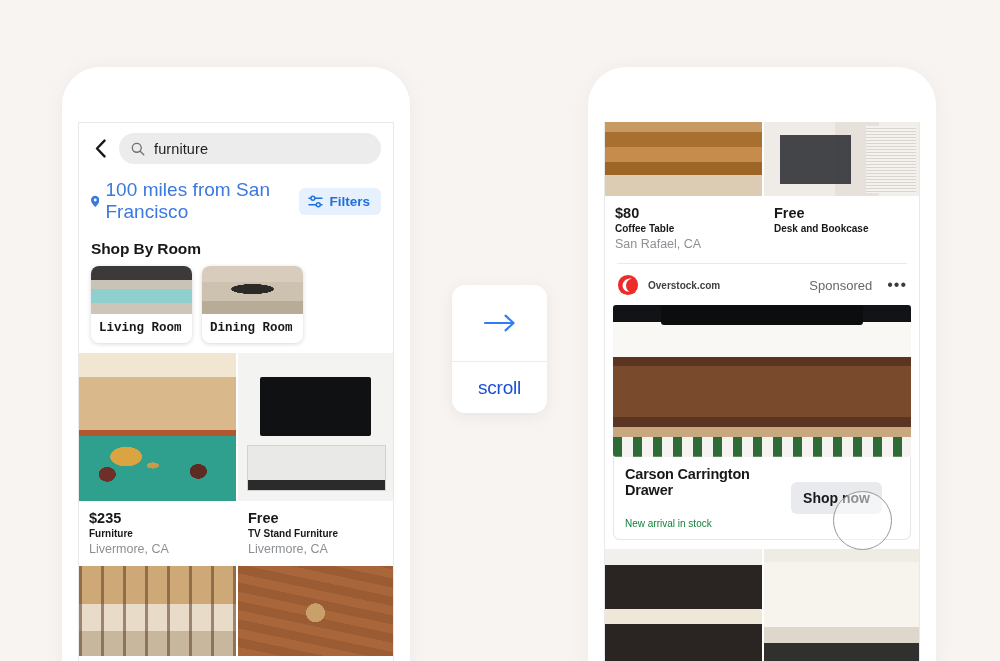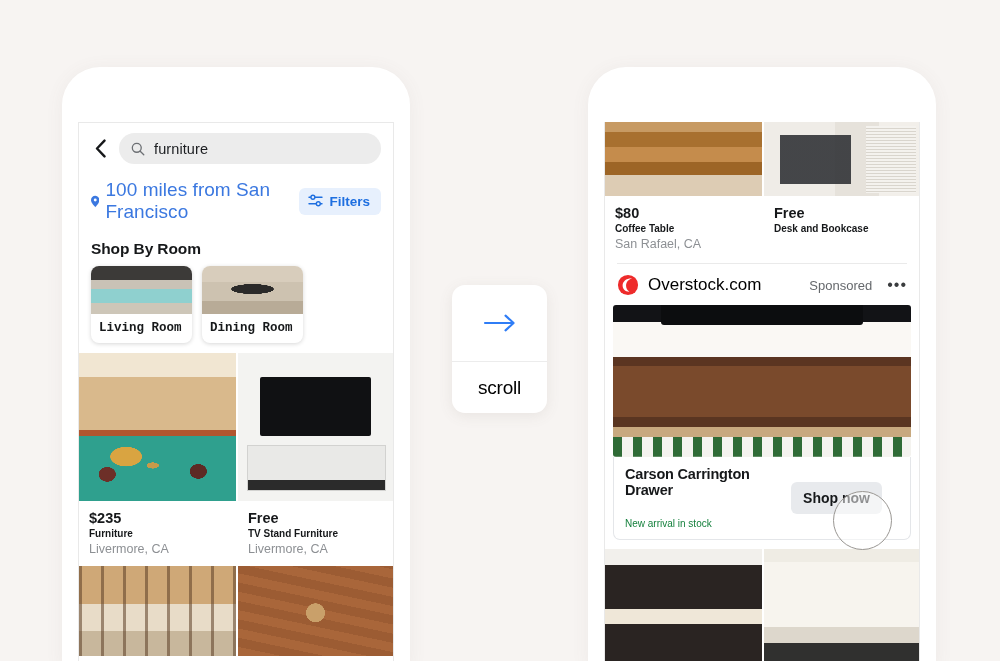--- a/index.html
+++ b/index.html
@@ -61,21 +61,21 @@
   }
 
   
   .loc-row {
     display: flex; align-items: center; justify-content: space-between;
     padding: 9px 12px 4px 12px;
   }
   .loc-left { display: flex; align-items: center; gap: 6px; }
   .loc-text { font-size: 19px; color: #3b78e0; letter-spacing: .05px; }
   .filters-btn {
-    display: flex; gap: 6px;
+    display: flex; align-items: center; gap: 6px;
     background: #e7f0fd; border-radius: 6px;
     padding: 6px 11px 6px 9px; cursor: pointer;
   }
   .filters-label { font-size: 13.5px; font-weight: bold; color: #1e6fe0; }
 
   
   .section-title {
     font-size: 15.5px; font-weight: bold; color: #16181a;
     padding: 13px 12px 8px 12px; letter-spacing: -.1px;
   }
@@ -106,21 +106,21 @@
   .top-pair { display: flex; }
   .top-pair .cell-img { height: 74px; }
 
   .hairline { height: 1px; background: #eaeaea; margin: 2px 12px 0 12px; }
 
   
   .ad-head {
     display: flex; align-items: center; gap: 9px;
     padding: 10px 12px 9px 12px;
   }
-  .ad-brand { font-size: 17px; font-weight: normal; color: #000000; flex: 1 1 auto; }
+  .ad-brand { font-size: 10px; font-weight: bold; color: #404040; flex: 1 1 auto; }
   .ad-sponsored { font-size: 13px; color: #65686c; }
   .ad-dots { font-size: 16px; color: #3a3c3e; letter-spacing: 1px; line-height: 10px; padding-left: 6px; cursor: pointer; }
   .ad-media { height: 152px; margin: 0 8px; border-radius: 3px; overflow: hidden; position: relative; }
   .ad-foot {
     margin: 0 8px; border: 1px solid #e4e6e9; border-top: none;
     border-radius: 0 0 7px 7px;
     display: flex; align-items: center; justify-content: space-between;
     padding: 9px 28px 10px 11px;
   }
   .ad-foot-title { font-size: 14.5px; font-weight: bold; color: #16181a; letter-spacing: -.2px; }
@@ -147,21 +147,21 @@
     box-shadow: 0 3px 14px rgba(110,95,85,.10);
     display: flex; flex-direction: column;
     overflow: hidden; z-index: 30;
   }
   .action-top {
     flex: 0 0 77px; display: flex; align-items: center; justify-content: center;
     border-bottom: 1px solid #ececec;
   }
   .action-label {
     flex: 1 1 auto; display: flex; align-items: center; justify-content: center;
-    font-size: 19px; color: #000000; letter-spacing: -.2px;
+    font-size: 19px; color: #1d4ed8; letter-spacing: -.2px;
   }
 
   
   .im-living {
     background:
       radial-gradient(ellipse 26px 16px at 30% 70%, #d9a441 0 60%, transparent 62%),
       radial-gradient(ellipse 14px 12px at 18% 82%, #6d2f28 0 60%, transparent 62%),
       radial-gradient(ellipse 14px 12px at 76% 80%, #5d2a24 0 60%, transparent 62%),
       radial-gradient(ellipse 10px 5px at 47% 76%, #c89a4a 0 60%, transparent 62%),
       linear-gradient(#f1e6d2 0 16%, #d9b98c 16% 52%, #b1562f 52% 56%, #2fa08e 56% 100%);

